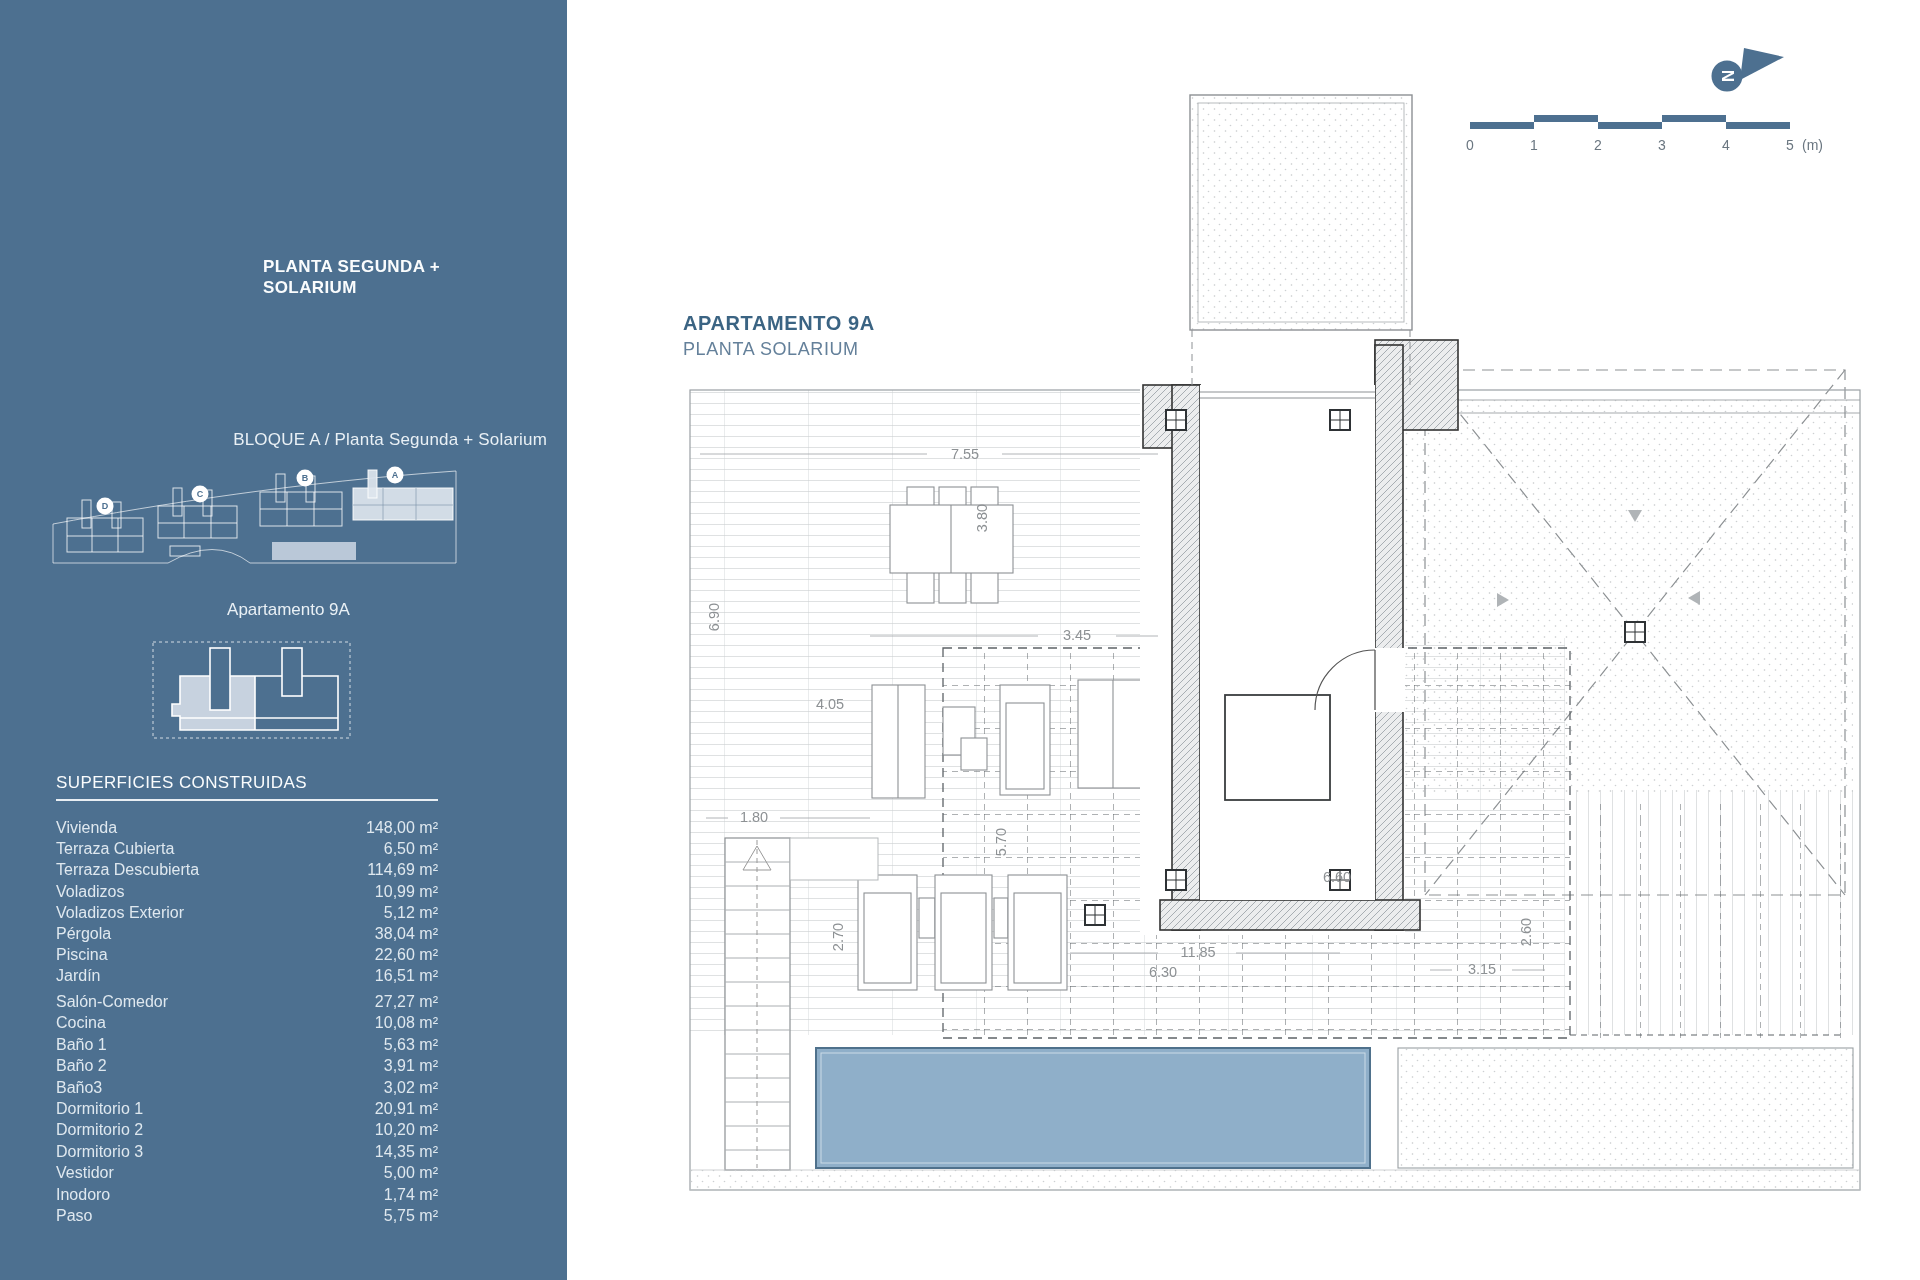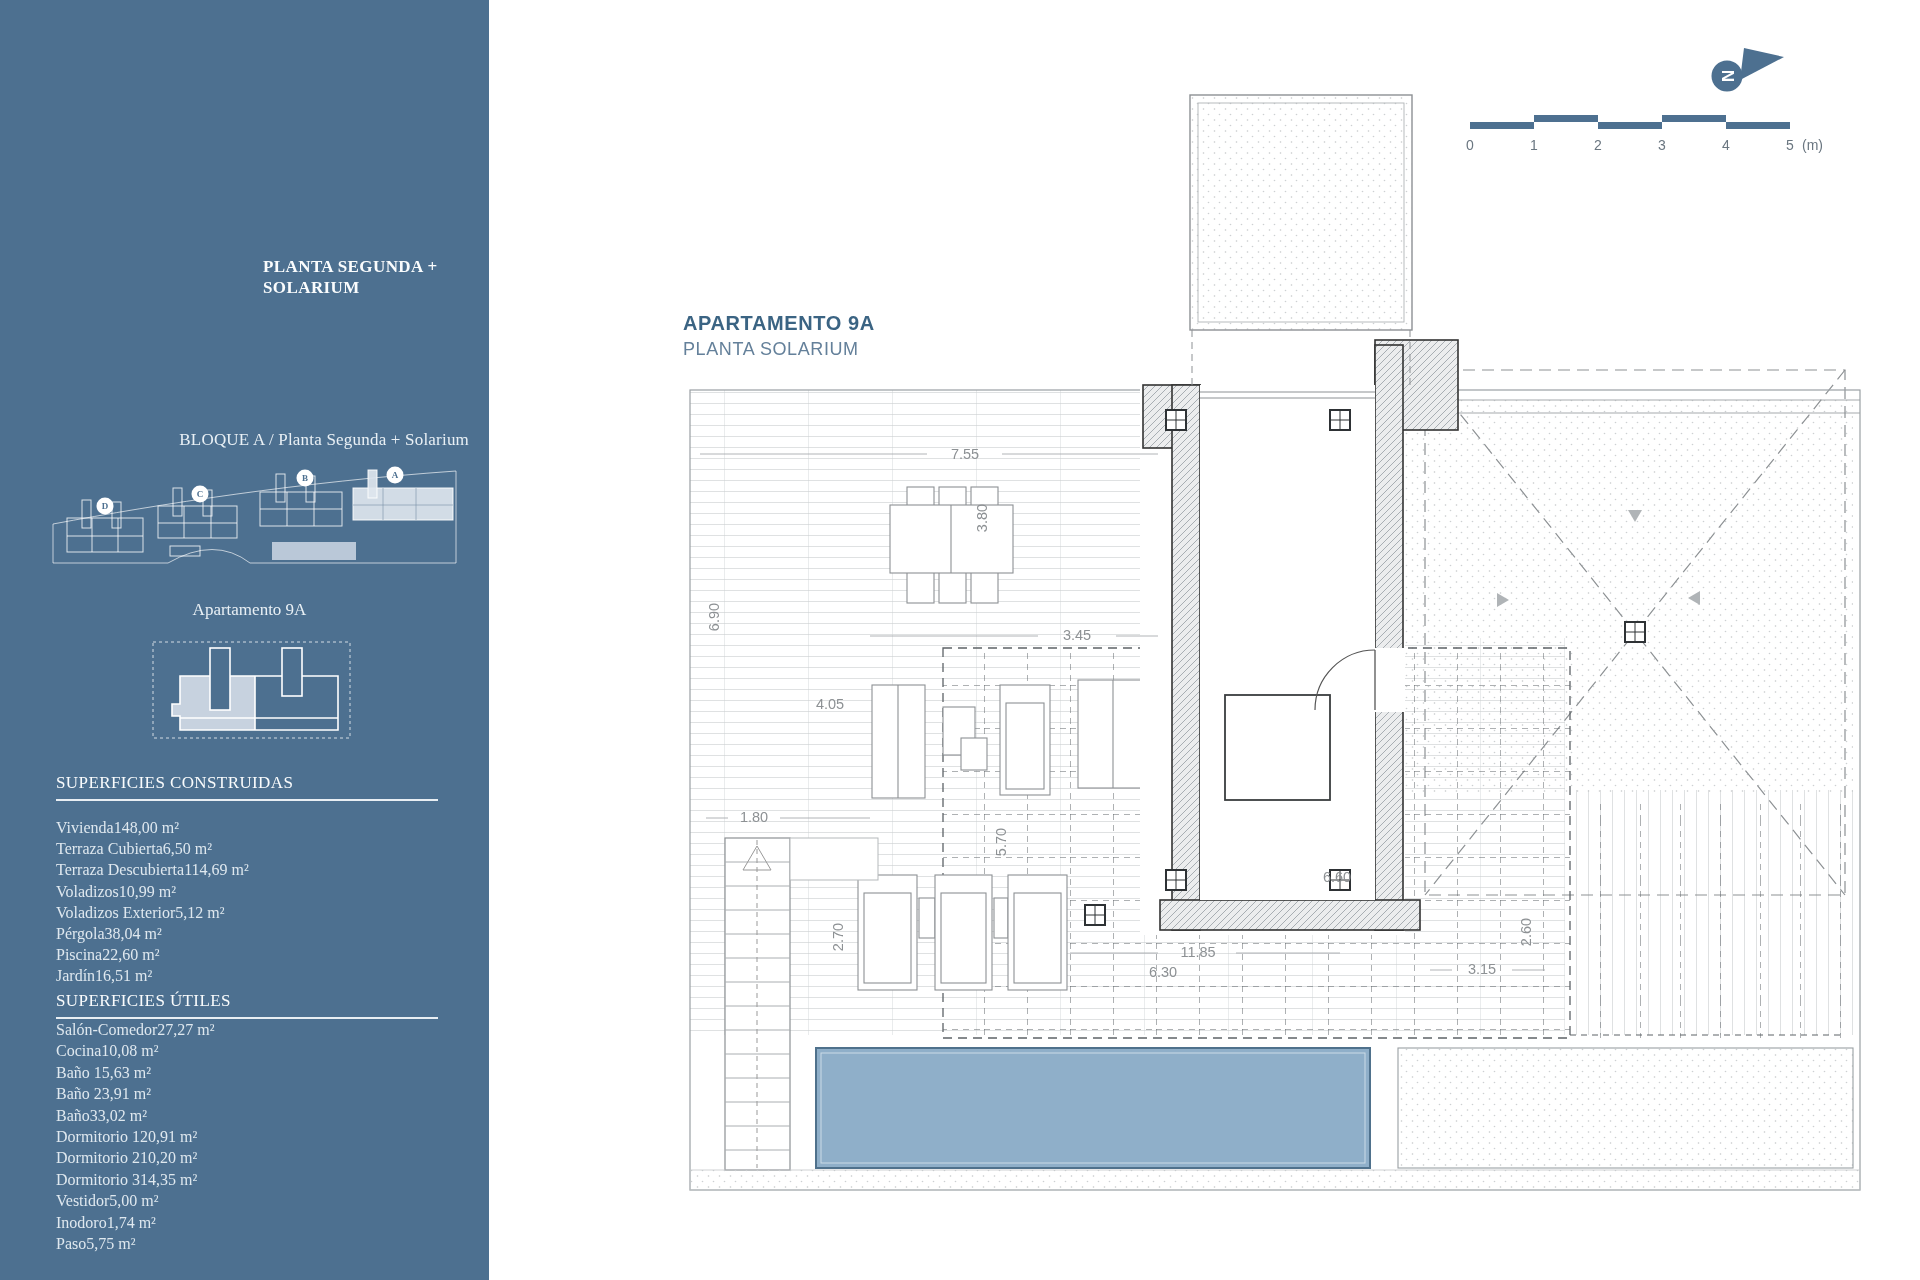--- a/index.html
+++ b/index.html
@@ -1,29 +1,29 @@
 <!DOCTYPE html>
 <html><head>
 <meta charset="utf-8">
 <style>
   html,body{margin:0;padding:0;background:#ffffff;}
   #stage{position:relative;width:1920px;height:1280px;overflow:hidden;background:#fff;
          font-family:"Liberation Sans",sans-serif;}
   
-  #sidebar{position:absolute;left:0;top:0;width:489px;height:1280px;background:#4d7090;color:#e6edf3;font-family:Liberation Serif, serif;}
+  #sidebar{position:absolute;left:0;top:0;width:567px;height:1280px;background:#4d7090;color:#e6edf3;}
   .sb-heading{position:absolute;left:263px;top:256px;font-size:17px;font-weight:bold;color:#fafcfd;
               line-height:21px;letter-spacing:.4px;}
   .sb-specs{position:absolute;left:263px;top:320px;font-size:16px;line-height:20.5px;color:#dfe8ef;letter-spacing:.2px;}
   .sb-bloque{position:absolute;left:30px;right:20px;top:430px;text-align:right;font-size:17px;color:#e9f0f5;letter-spacing:.2px;}
   .sb-site{position:absolute;left:50px;top:462px;}
   .sb-apt{position:absolute;left:30px;right:20px;top:600px;text-align:center;font-size:17px;color:#e9f0f5;}
   .sb-unit{position:absolute;left:150px;top:632px;}
   .sb-section{position:absolute;left:56px;width:382px;}
   .sb-sec-title{font-size:17px;color:#fafcfd;letter-spacing:.4px;padding-bottom:6px;border-bottom:2px solid #e8eef3;}
-  .srow{display:flex;justify-content:flex-start;font-size:16px;color:#dfe8ef;}
+  .srow{display:flex;justify-content:space-between;font-size:16px;color:#dfe8ef;}
   .srow .sval{text-align:right;}
   #tbl-construidas{margin-top:16px;}
   #tbl-utiles{}
   #tbl-construidas .srow{line-height:21.2px;}
   #tbl-utiles .srow{line-height:21.4px;}
   
   #plan-title{position:absolute;left:683px;top:312px;font-size:20px;font-weight:bold;color:#3b6483;letter-spacing:.6px;}
   #plan-subtitle{position:absolute;left:683px;top:339px;font-size:18px;color:#64809a;letter-spacing:.6px;}
   
   #scalebar{position:absolute;left:1462px;top:113px;width:400px;height:48px;}
@@ -146,21 +146,20 @@
             <span class="slabel">Piscina</span>
             <span class="sval">22,60 m²</span>
           </div>
           <div class="srow">
             <span class="slabel">Jardín</span>
             <span class="sval">16,51 m²</span>
           </div>
         </div>
     </div>
     <div class="sb-section" style="top:991px;">
-      <div class="sb-sec-title">SUPERFICIES ÚTILES</div>
       <div id="tbl-utiles">
           <div class="srow">
             <span class="slabel">Salón-Comedor</span>
             <span class="sval">27,27 m²</span>
           </div>
           <div class="srow">
             <span class="slabel">Cocina</span>
             <span class="sval">10,08 m²</span>
           </div>
           <div class="srow">

